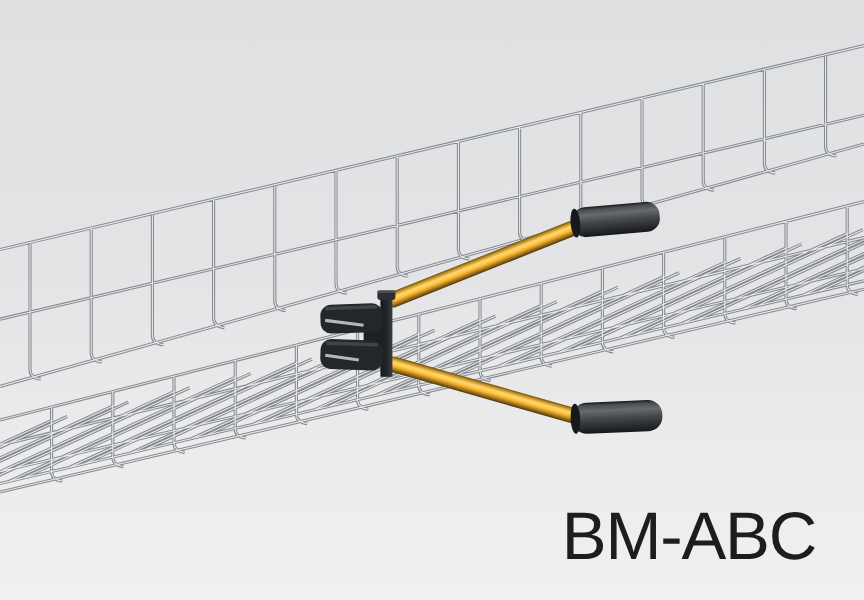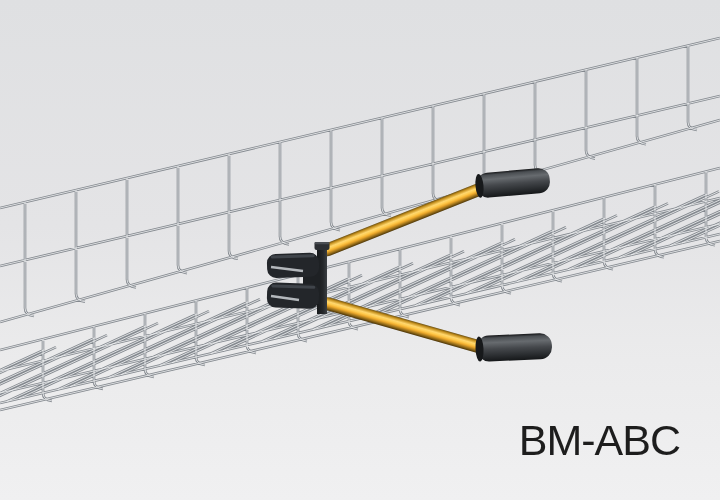--- a/index.html
+++ b/index.html
@@ -4,21 +4,21 @@
 <style>
   html,body{margin:0;padding:0;}
   body{
     width:720px;height:500px;overflow:hidden;position:relative;
     font-family:"Liberation Sans", sans-serif;
     background:linear-gradient(180deg, var(--bg-top,#dfe0e2) 0%, #e4e4e6 45%, #ebebec 72%, var(--bg-bottom,#f0f0f1) 100%);
   }
   #scene{position:absolute;left:0;top:0;}
   .code{
     position:absolute;right:40px;top:419px;
-    font-size:43px;line-height:1;letter-spacing:-1px;font-weight:400;
+    font-size:56px;line-height:1;letter-spacing:-1px;font-weight:400;
     color:var(--code-color,#1d1d1d);
   }
 </style>
 </head>
 <body style="--bg-top: #dfe0e2; --bg-bottom: #f0f0f1; --code-color: #1d1d1d;">
 
 <svg id="scene" width="720" height="500" viewBox="0 0 720 500">
   <defs>
     <linearGradient id="tubeG" x1="0" y1="0" x2="0" y2="1">
       <stop offset="0" stop-color="#6b4f10"></stop>

